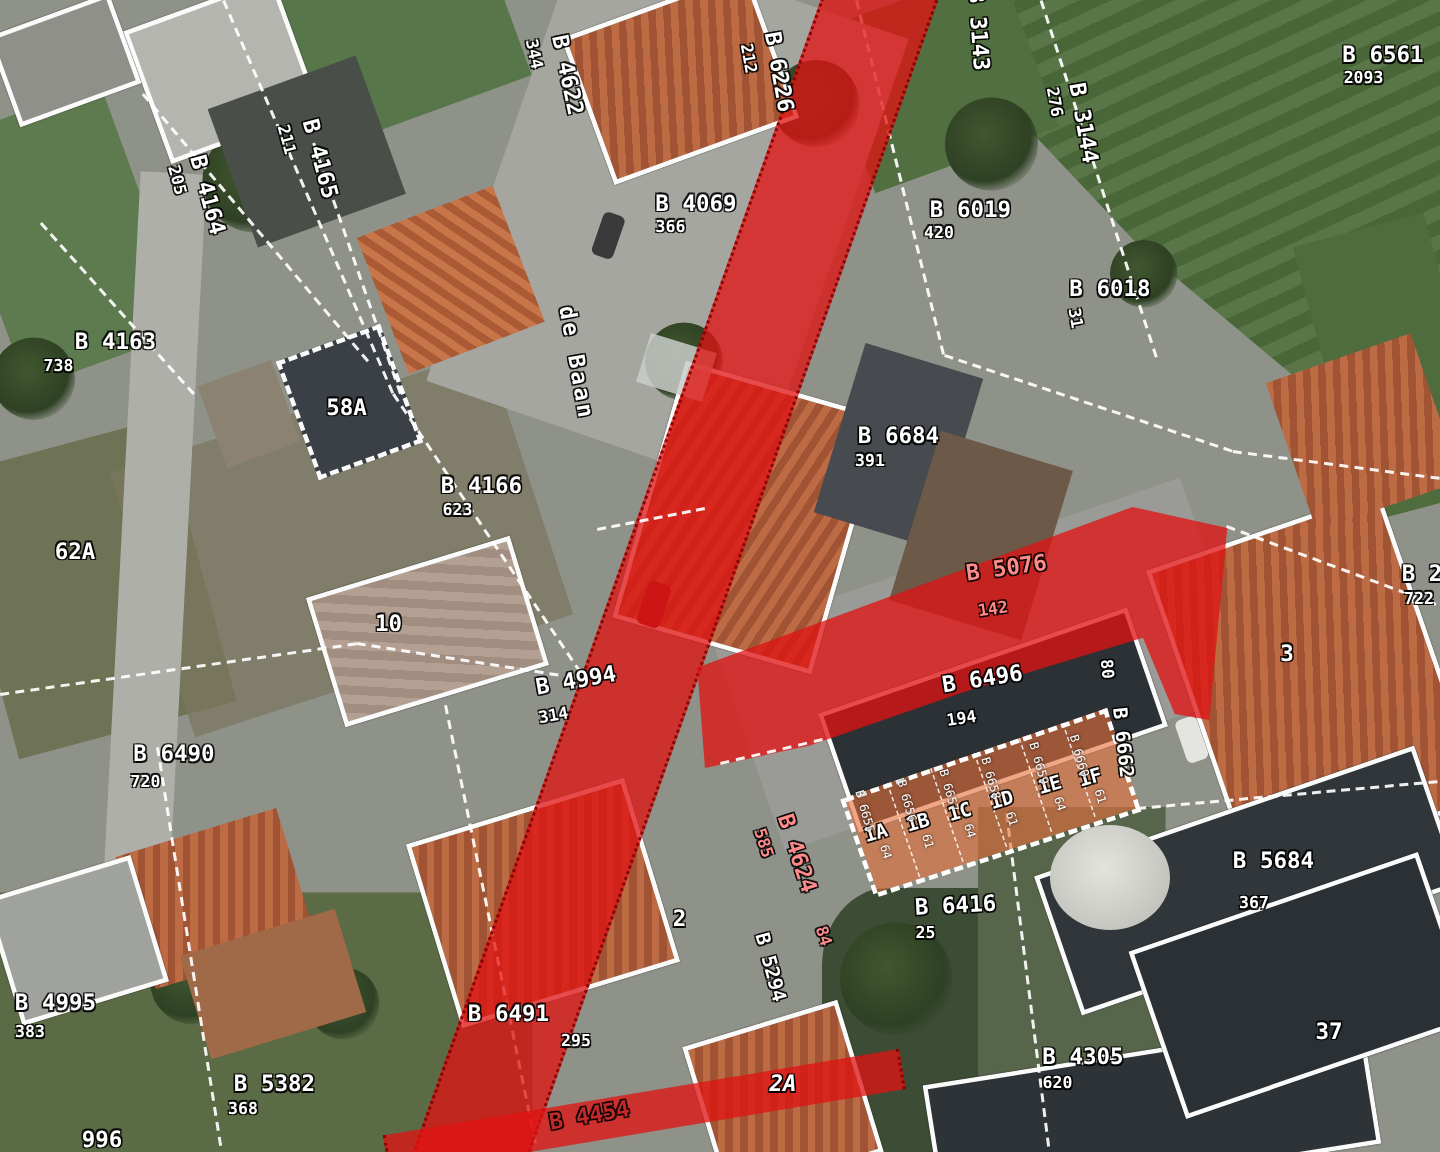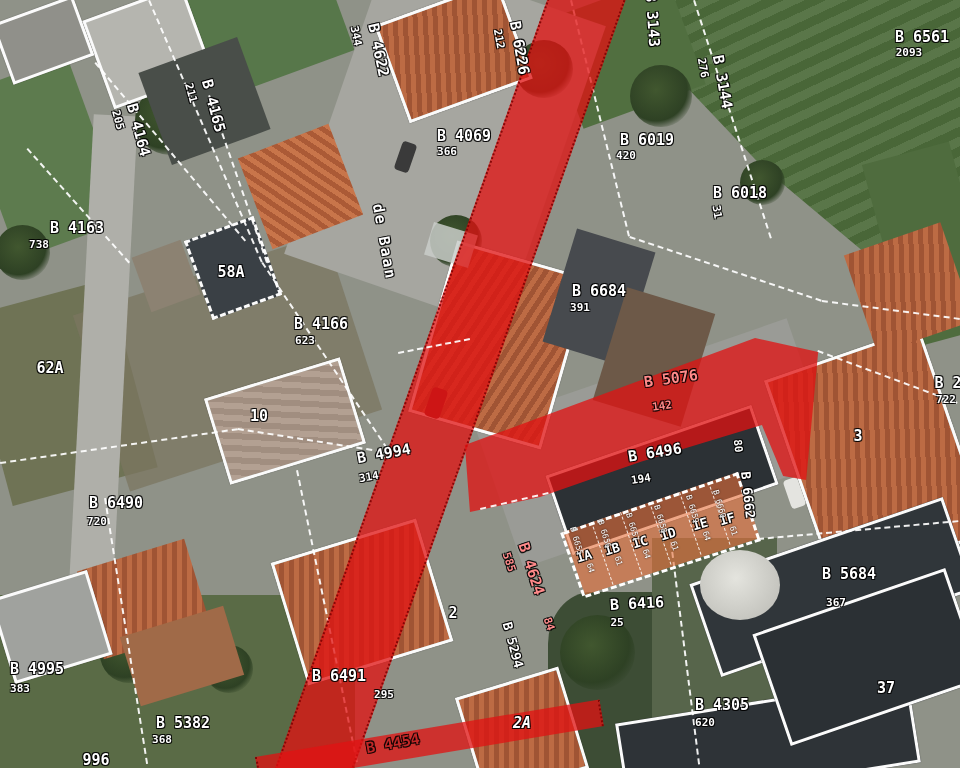--- a/index.html
+++ b/index.html
@@ -211,21 +211,21 @@
       <span class="lbl sm t-red" style="left: 549px; top: 624px; transform: translate(-50%, -50%) rotate(72deg);">84</span>
       <span class="lbl md t-white" style="left: 513px; top: 645px; transform: translate(-50%, -50%) rotate(75deg);">B 5294</span>
       <span class="lbl lg t-white" style="left: 637px; top: 604px; transform: translate(-50%, -50%) rotate(-3deg);">B 6416</span>
       <span class="lbl sm t-white" style="left: 617px; top: 622px; transform: translate(-50%, -50%) rotate(0deg);">25</span>
       <span class="lbl lg t-white" style="left: 339px; top: 676px; transform: translate(-50%, -50%) rotate(0deg);">B 6491</span>
       <span class="lbl sm t-white" style="left: 336px; top: 694px; transform: translate(-50%, -50%) rotate(0deg); margin-left: 48px;">295</span>
       <span class="lbl lg t-white" style="left: 183px; top: 723px; transform: translate(-50%, -50%) rotate(0deg);">B 5382</span>
       <span class="lbl sm t-white" style="left: 162px; top: 739px; transform: translate(-50%, -50%) rotate(0deg);">368</span>
       <span class="lbl lg t-white" style="left: 37px; top: 669px; transform: translate(-50%, -50%) rotate(0deg);">B 4995</span>
       <span class="lbl sm t-white" style="left: 20px; top: 688px; transform: translate(-50%, -50%) rotate(0deg);">383</span>
-      <span class="lbl lg t-white" style="left: 68px; top: 760px; transform: translate(-50%, -50%) rotate(0deg); margin-left: 28px;">996</span>
+      <span class="lbl lg t-white" style="left: 68px; top: 760px; transform: translate(-50%, -50%) rotate(0deg);">996</span>
       <span class="lbl lg t-white" style="left: 522px; top: 723px; transform: translate(-50%, -50%) rotate(0deg); font-style: italic;">2A</span>
       <span class="lbl lg t-white" style="left: 722px; top: 705px; transform: translate(-50%, -50%) rotate(0deg);">B 4305</span>
       <span class="lbl sm t-white" style="left: 705px; top: 722px; transform: translate(-50%, -50%) rotate(0deg);">620</span>
       <span class="lbl lg t-white" style="left: 849px; top: 574px; transform: translate(-50%, -50%) rotate(0deg);">B 5684</span>
       <span class="lbl sm t-white" style="left: 836px; top: 602px; transform: translate(-50%, -50%) rotate(0deg);">367</span>
       <span class="lbl lg t-white" style="left: 886px; top: 688px; transform: translate(-50%, -50%) rotate(0deg);">37</span>
       <span class="lbl lg t-darkred" style="left: 393px; top: 744px; transform: translate(-50%, -50%) rotate(-10deg);">B 4454</span>
     </div>
 </div>
 

